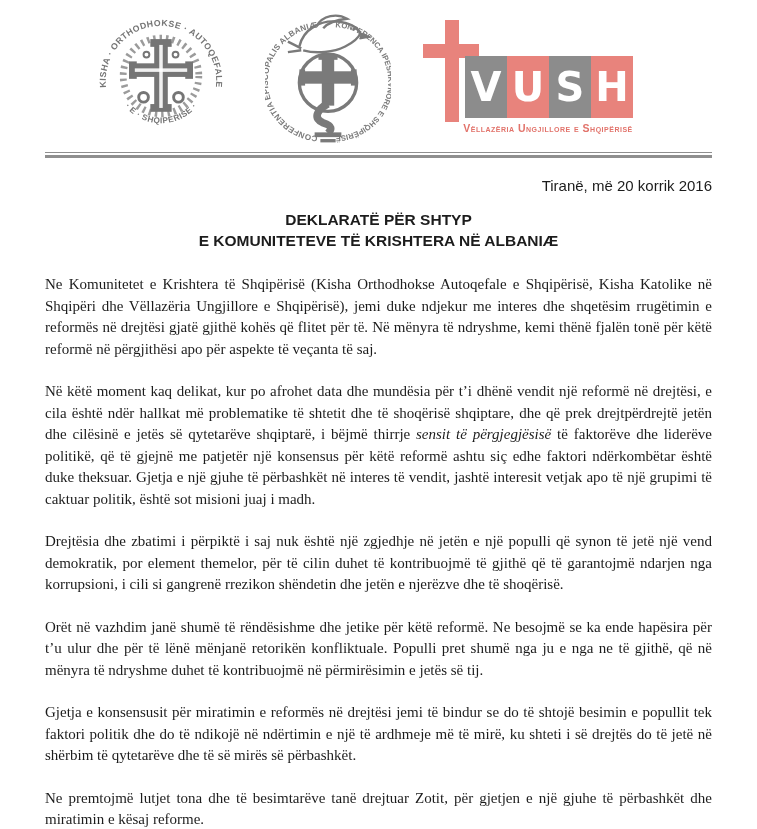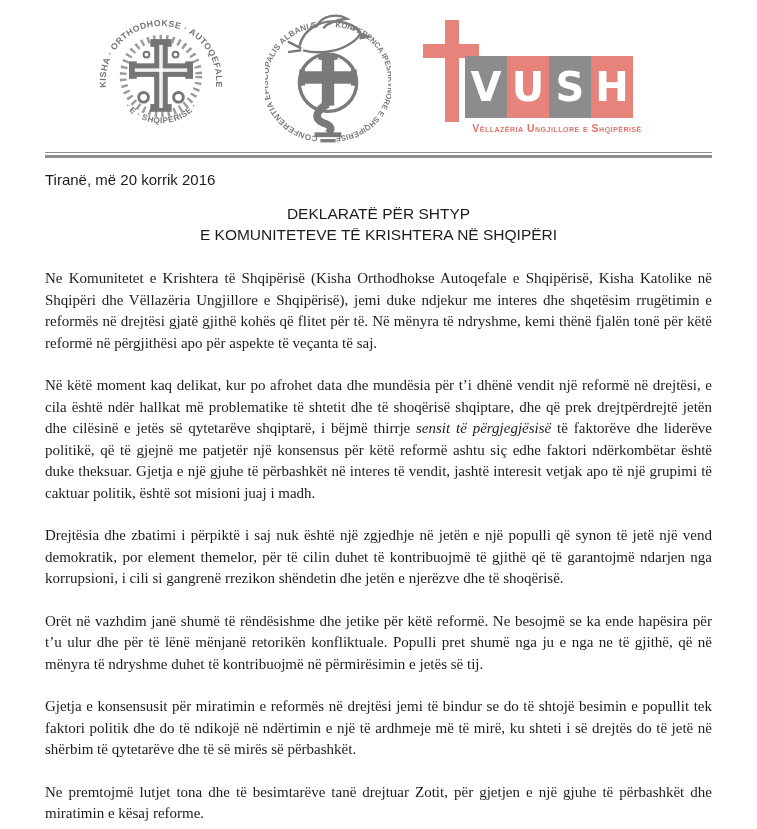--- a/index.html
+++ b/index.html
@@ -17,30 +17,30 @@
   .logo-vush { position:relative; width:218px; height:122px; flex:0 0 auto; margin-left:30px; margin-top:8px; }
 
   .vush-cross-v { position:absolute; left:24px; top:2px;  width:14px; height:102px; background:#E8837C; }
   .vush-cross-h { position:absolute; left:2px;  top:26px; width:56px; height:14px;  background:#E8837C; }
   .vush-blocks  { position:absolute; left:44px; top:38px; display:flex; }
   .vush-block   { width:42px; height:62px; display:flex; align-items:center; justify-content:center;
                   color:#ffffff; font-weight:bold; font-size:40px; line-height:1;
                   font-family:"DejaVu Sans", sans-serif; }
   .vush-block.gray   { background:#8C8C8C; }
   .vush-block.salmon { background:#E8837C; }
-  .vush-caption { position:absolute; left:47px; top:104px; width:178px; text-align:center;
+  .vush-caption { position:absolute; left:38px; top:104px; width:178px; text-align:center;
                   color:#E2736B; font-weight:bold; font-size:10.5px; letter-spacing:0.5px;
                   font-variant:small-caps; white-space:nowrap; }
 
   
   .rule { margin-top:4px; height:2px; border-top:1px solid #8f8f8f; border-bottom:3px solid #8f8f8f; }
 
   
-  .date-line { margin-top:13px; font-size:15px; }
-  .doc-title { margin-top:15px; text-align:center; font-weight:normal; font-size:15.5px; line-height:21px; }
+  .date-line { margin-top:19px; text-align:right; font-size:15px; }
+  .doc-title { margin-top:15px; text-align:center; font-weight:bold; font-size:15.5px; line-height:21px; }
   .doc-body  { margin-top:23px; font-size:15px; line-height:21.5px; text-align:justify; }
   .doc-body p { margin:0 0 21px 0;font-family:Liberation Serif, serif; }
   .doc-body em { font-style:italic; }
 </style>
 </head>
 <body>
 
 <div class="page">
 
   <div class="logos">
@@ -119,21 +119,21 @@
       <div class="vush-caption">Vëllazëria Ungjillore e Shqipërisë</div>
     </div>
   </div>
 
   <div class="rule"></div>
 
   <div class="date-line">Tiranë, më 20 korrik 2016</div>
 
   <div class="doc-title">
     <div>DEKLARATË PËR SHTYP</div>
-    <div>E KOMUNITETEVE TË KRISHTERA NË SHQIPËRI</div>
+    <div>E KOMUNITETEVE TË KRISHTERA NË ALBANIÆ</div>
   </div>
 
   <div class="doc-body">
     <p><span>Ne Komunitetet e Krishtera të Shqipërisë (Kisha Orthodhokse Autoqefale e Shqipërisë, Kisha Katolike në Shqipëri dhe Vëllazëria Ungjillore e Shqipërisë), jemi duke ndjekur me interes dhe shqetësim rrugëtimin e reformës në drejtësi gjatë gjithë kohës që flitet për të. Në mënyra të ndryshme, kemi thënë fjalën tonë për këtë reformë në përgjithësi apo për aspekte të veçanta të saj.</span></p>
     <p><span>Në këtë moment kaq delikat, kur po afrohet data dhe mundësia për t’i dhënë vendit një reformë në drejtësi, e cila është ndër hallkat më problematike të shtetit dhe të shoqërisë shqiptare, dhe që prek drejtpërdrejtë jetën dhe cilësinë e jetës së qytetarëve shqiptarë, i bëjmë thirrje </span><em>sensit të përgjegjësisë</em><span> të faktorëve dhe liderëve politikë, që të gjejnë me patjetër një konsensus për këtë reformë ashtu siç edhe faktori ndërkombëtar është duke theksuar. Gjetja e një gjuhe të përbashkët në interes të vendit, jashtë interesit vetjak apo të një grupimi të caktuar politik, është sot misioni juaj i madh.</span></p>
     <p><span>Drejtësia dhe zbatimi i përpiktë i saj nuk është një zgjedhje në jetën e një populli që synon të jetë një vend demokratik, por element themelor, për të cilin duhet të kontribuojmë të gjithë që të garantojmë ndarjen nga korrupsioni, i cili si gangrenë rrezikon shëndetin dhe jetën e njerëzve dhe të shoqërisë.</span></p>
     <p><span>Orët në vazhdim janë shumë të rëndësishme dhe jetike për këtë reformë. Ne besojmë se ka ende hapësira për t’u ulur dhe për të lënë mënjanë retorikën konfliktuale. Populli pret shumë nga ju e nga ne të gjithë, që në mënyra të ndryshme duhet të kontribuojmë në përmirësimin e jetës së tij.</span></p>
     <p><span>Gjetja e konsensusit për miratimin e reformës në drejtësi jemi të bindur se do të shtojë besimin e popullit tek faktori politik dhe do të ndikojë në ndërtimin e një të ardhmeje më të mirë, ku shteti i së drejtës do të jetë në shërbim të qytetarëve dhe të së mirës së përbashkët.</span></p>
     <p><span>Ne premtojmë lutjet tona dhe të besimtarëve tanë drejtuar Zotit, për gjetjen e një gjuhe të përbashkët dhe miratimin e kësaj reforme.</span></p>
 

